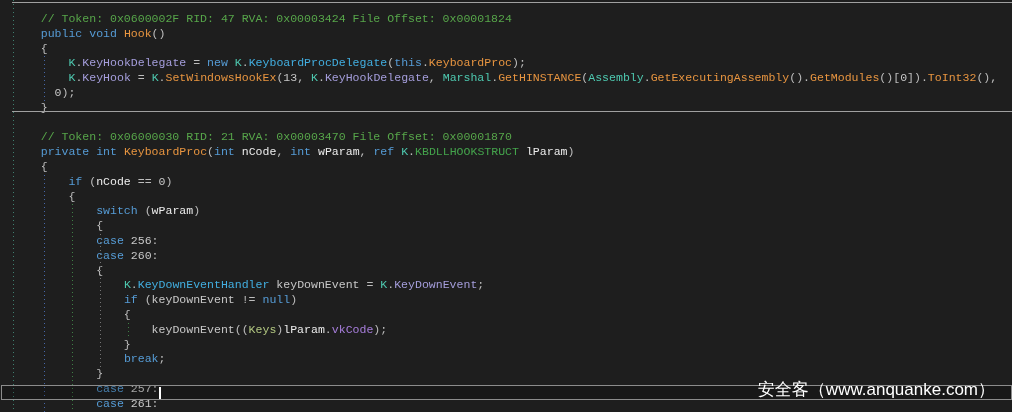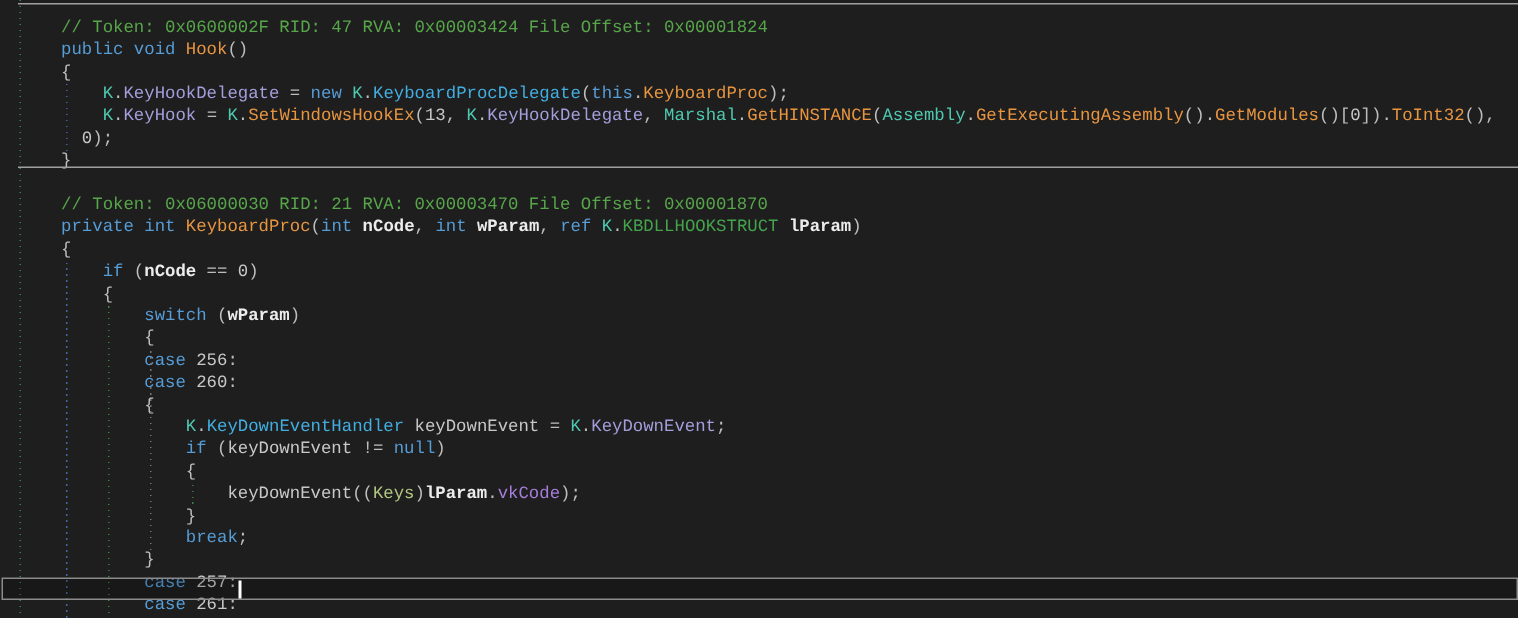--- a/index.html
+++ b/index.html
@@ -7,21 +7,21 @@
     position:relative;width:1012px;height:412px;overflow:hidden;
     background:#1E1E1E;
     font-family:"Liberation Mono","DejaVu Sans Mono",monospace;
     font-size:11.55px;line-height:14.8px;
   }
   .line{
     position:absolute;left:0;width:1012px;height:14.8px;
     white-space:pre;padding-left:13px;box-sizing:border-box;overflow:hidden;
   }
   .tok{white-space:pre;}
-  .tok-pm{font-weight:bold;}
+  .tok-pm{font-weight:normal;}
   .guide{position:absolute;width:1px;}
   .g-dash{background:repeating-linear-gradient(to bottom, var(--gc) 0 1px, transparent 1px 4px);}
   .separator{position:absolute;height:1px;background:#A0A0A0;}
   #current-line{
     position:absolute;left:1px;right:0;top:385px;height:15px;
     border:1px solid #8C8C8C;box-sizing:border-box;background:rgba(0,0,0,0.18);
   }
   #caret{position:absolute;width:2px;height:12px;background:#FFFFFF;}
   #watermark{
     position:absolute;top:379px;right:17px;color:#FFFFFF;
@@ -70,14 +70,15 @@
   <div class="guide g-dash" style="--gc:#3F7F46;left:72px;top:204px;height:208px;"></div>
   <div class="guide g-dash" style="--gc:#757575;left:100px;top:234px;height:133px;"></div>
   <div class="guide g-dash" style="--gc:#3F7F46;left:128px;top:323px;height:15px;"></div>
 
   <div class="separator" style="left:12px;top:2px;width:1000px;"></div>
   <div class="separator" style="left:12px;top:111px;width:1000px;"></div>
 
   <div id="current-line"></div>
   <div id="caret" style="left:159px;top:387px;"></div>
 
+  <div id="watermark">安全客（www.anquanke.com）</div>
 
 </div>
 
 </body></html>

